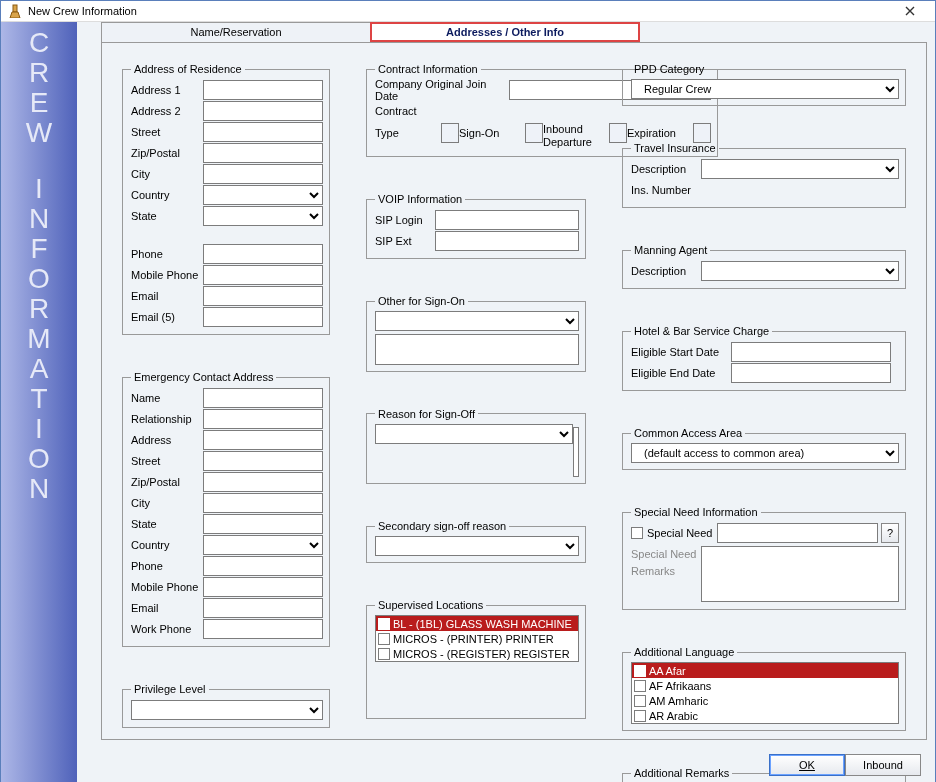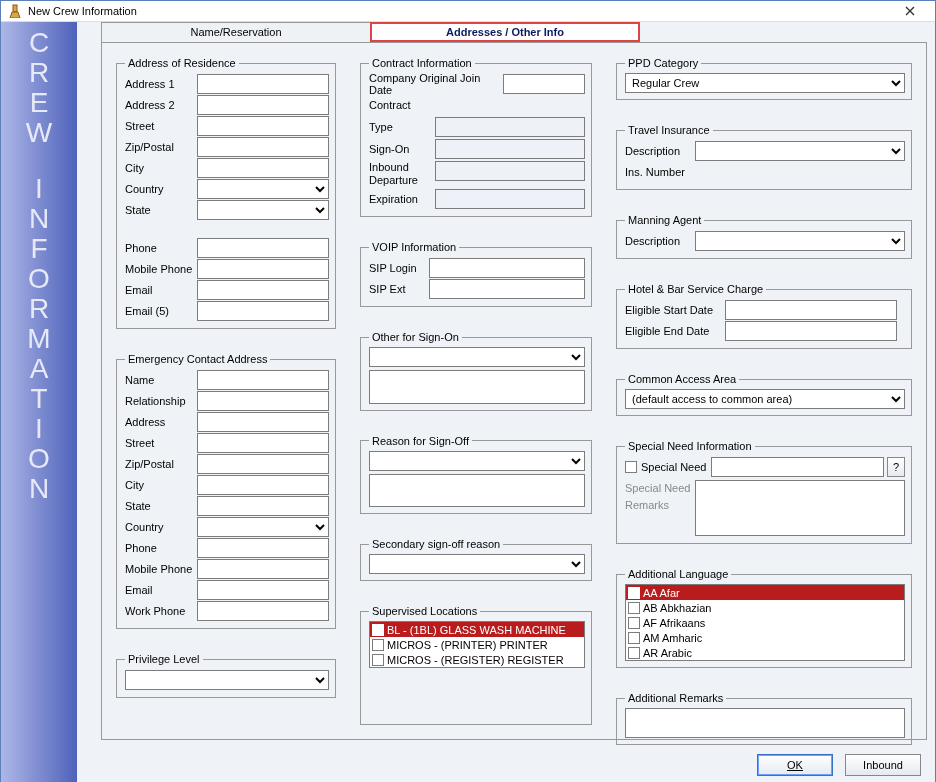--- a/index.html
+++ b/index.html
@@ -16,43 +16,43 @@
   .sidebar .ch{font-family:"Trebuchet MS",sans-serif;font-size:28px;color:#e6e9f7;line-height:30px;font-weight:400}
   .content{flex:1;position:relative;background:#eff3f7;padding:0}
   .tabs{display:flex;margin-left:24px}
   .tab{border:1px solid #999;background:#eef2f7;padding:3px 10px;text-align:center;border-bottom:none;margin-right:-1px;min-width:270px;cursor:pointer}
   .tab.active{border:2px solid #d44;background:#fff;font-weight:700;color:#0b1a5e;padding:2px 10px}
   .panel{border:1px solid #999;margin:0 8px 8px 24px;background:#eff3f7;padding:4px;display:flex;gap:4px;height:698px}
   .col{display:flex;flex-direction:column;gap:4px}
   .col.c1{width:240px}
   .col.c2{width:252px}
   .col.c3{flex:1}
-  fieldset{border:1px solid #999;padding:4px 6px 6px 8px;margin:10px}
+  fieldset{border:1px solid #999;padding:4px 6px 6px 8px;margin:16px}
   legend{padding:0 3px;color:#000}
   .row{display:flex;align-items:center;margin:1px 0;height:20px}
   .row.tall{height:auto;min-height:20px;align-items:flex-start}
   .lbl{width:72px;flex-shrink:0;min-width:0;overflow:hidden;white-space:nowrap}
   .lbl.w100{width:100px}
   .lbl.w70{width:70px}
-  input.txt,select.sel{border:1px solid #7c7c7c;background:#fff;height:20px;padding:0 2px;font:inherit;width:100%}
+  input.txt,select.sel{border:1px solid #7c7c7c;background:#fff;height:20px;padding:0 8px;font:inherit;width:100%}
   input.txt.readonly{background:#eef2f8}
   select.sel{height:20px}
   textarea.ta{border:1px solid #7c7c7c;background:#fff;font:inherit;padding:2px;resize:none;width:100%}
   .listbox{border:1px solid #7c7c7c;background:#fff;overflow-y:scroll;height:100%}
   .li{display:flex;align-items:center;height:15px;padding-left:2px}
   .li.sel{background:#b91c1c;color:#fff}
   .cb{width:12px;height:12px;border:1px solid #7c7c7c;margin-right:3px;background:#fff;flex-shrink:0}
   .li.sel .cb{border-color:#fff}
-  .footer-buttons{display:flex;justify-content:flex-end;gap:12px;padding:6px 14px}
+  .footer-buttons{display:flex;justify-content:flex-end;padding:6px 14px}
   button.push{min-width:76px;height:22px;border:1px solid #888;background:linear-gradient(#fff,#e6e9ee);font:inherit;cursor:pointer}
   button.push.def{border:1px solid #3a70c8;box-shadow:0 0 0 1px #6ba2ff inset}
   .inline-cb{display:inline-block;width:12px;height:12px;border:1px solid #7c7c7c;background:#fff;vertical-align:middle;margin-right:4px}
   .smallbtn{width:18px;height:20px;border:1px solid #888;background:linear-gradient(#fff,#e6e9ee);font:inherit;cursor:pointer;padding:0;line-height:12px;text-align:center}
   .dis-lbl{color:#888}
-  .contract2{display:flex;flex-direction:column}
+  .contract2{display:flex;}
   .contract2 .row .lbl{width:66px}
   .twoCol .lbl{width:60px}
 </style>
 </head>
 <body>
 
 <div class="window">
   <div class="titlebar">
     <span class="icon">
       <svg width="14" height="14" viewBox="0 0 14 14">
@@ -250,21 +250,21 @@
                 <input class="txt" value="" style="">
               </div>
           </fieldset>
 
           <fieldset style="flex:1;display:flex;flex-direction:column">
             <legend>Other for Sign-On</legend>
             <select class="sel"><option></option></select>
             <textarea class="ta" style="flex: 1 1 0%; margin-top: 3px;"></textarea>
           </fieldset>
 
-          <fieldset style="flex:1;display:flex;flex-direction:column">
+          <fieldset style="flex:1;display:flex;flex-direction:row">
             <legend>Reason for Sign-Off</legend>
             <select class="sel"><option></option></select>
             <textarea class="ta" style="flex: 1 1 0%; margin-top: 3px;"></textarea>
           </fieldset>
 
           <fieldset>
             <legend>Secondary sign-off reason</legend>
             <select class="sel"><option></option></select>
           </fieldset>
 
@@ -347,24 +347,20 @@
 
           <fieldset style="height:106px;display:flex;flex-direction:column">
             <legend>Additional Language</legend>
             <div class="listbox">
               <div class="li sel">
                   <span class="cb"></span>
                   <span>AA Afar</span>
                 </div>
               <div class="li">
                   <span class="cb"></span>
-                  <span>AB Abkhazian</span>
-                </div>
-              <div class="li">
-                  <span class="cb"></span>
                   <span>AF Afrikaans</span>
                 </div>
               <div class="li">
                   <span class="cb"></span>
                   <span>AM Amharic</span>
                 </div>
               <div class="li">
                   <span class="cb"></span>
                   <span>AR Arabic</span>
                 </div>

